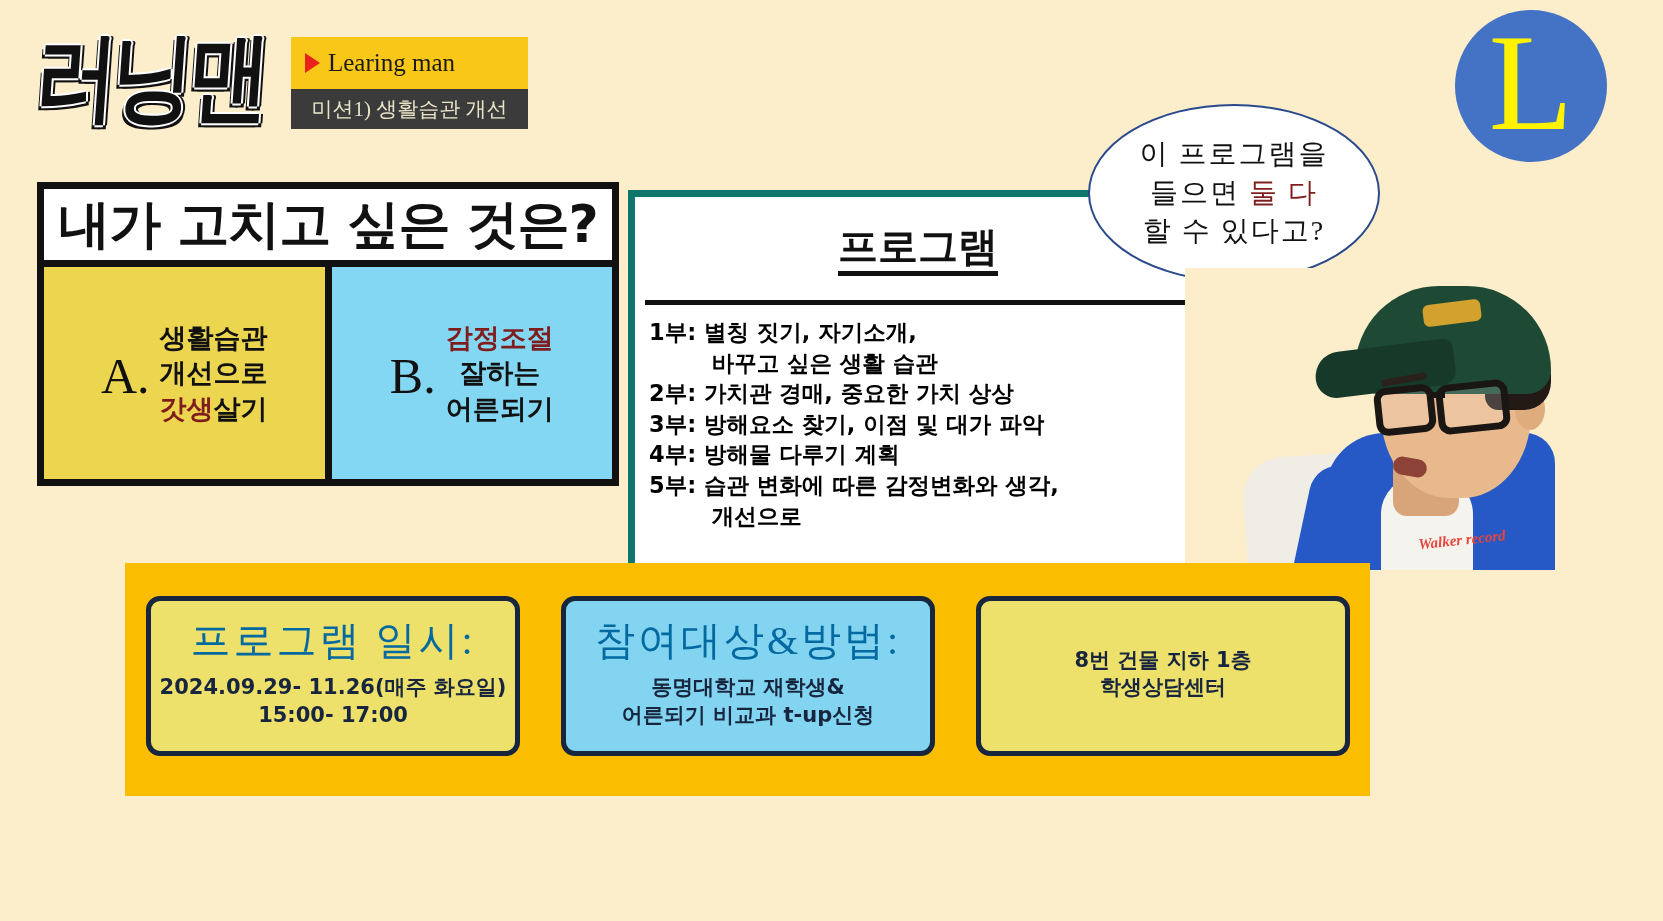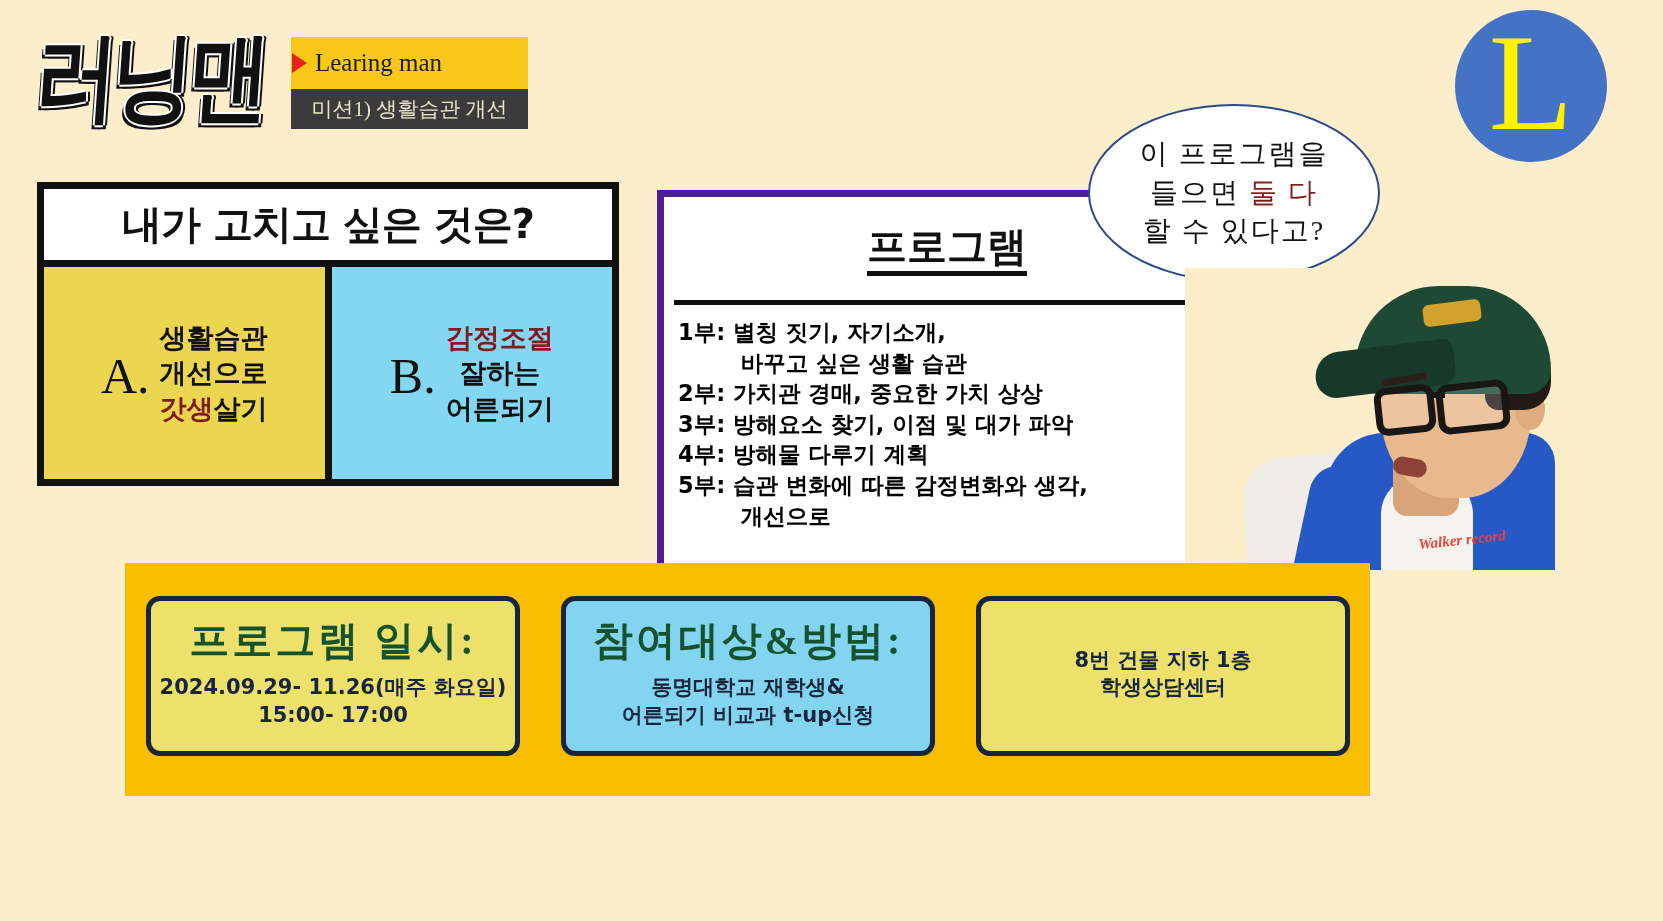--- a/index.html
+++ b/index.html
@@ -24,21 +24,21 @@
     transform-origin:left center;
     text-shadow:
       2px 0 0 #fff, -2px 0 0 #fff, 0 2px 0 #fff, 0 -2px 0 #fff,
       3px 3px 0 #111, -3px 3px 0 #111, 4px 0 0 #111;
     white-space:nowrap;
   }
 
   #tag-stack { position:absolute; left:291px; top:37px; width:237px; }
   #tag-en {
     background:#F8C717; height:52px; display:flex; align-items:center;
-    padding-left:1px; gap:8px;
+    padding-left:14px; gap:8px;
   }
   #tri {
     width:0;height:0;border-left:15px solid #E8221B;
     border-top:10px solid transparent;border-bottom:10px solid transparent;
     flex:0 0 auto;
   }
   #tag-en-label {
     font-family:"Liberation Serif", serif; font-size:25px; color:#1a1a1a;
     white-space:nowrap;
   }
@@ -60,21 +60,21 @@
 
   
   #left-panel {
     position:absolute; left:37px; top:182px; width:582px; height:304px;
     border:7px solid #111; background:#fff;
   }
   #left-title {
     height:78px; border-bottom:7px solid #111;
     display:flex; align-items:center; justify-content:center;
     font-family:"DejaVu Sans", sans-serif; font-weight:bold;
-    font-size:40px; color:#111; letter-spacing:-1px; white-space:nowrap;
+    font-size:52px; color:#111; letter-spacing:-1px; white-space:nowrap;
   }
   #options { display:flex; height:212px; }
   .opt {
     flex:1; display:flex; align-items:center; justify-content:center;
     gap:10px; padding:0 6px;
   }
   .opt-a { background:#EDD64F; border-right:7px solid #111; }
   .opt-b { background:#84D7F2; }
   .opt-letter {
     font-family:"Liberation Serif", serif; font-size:50px; color:#111;
@@ -82,22 +82,22 @@
   }
   .opt-lines {
     font-family:"DejaVu Sans", sans-serif; font-weight:bold;
     font-size:27px; line-height:1.32; color:#111; text-align:center;
     white-space:nowrap;
   }
   .hl { color:#7f1d1d; }
 
   
   #program-panel {
-    position:absolute; left:657px; top:190px; width:580px; height:446px;
-    border:7px solid #4c1d95; background:#fff;
+    position:absolute; left:628px; top:190px; width:580px; height:446px;
+    border:7px solid #0f766e; background:#fff;
   }
   #program-title {
     text-align:center; font-family:"DejaVu Sans", sans-serif; font-weight:bold;
     font-size:40px; color:#111; padding:22px 0 6px;
   }
   #program-title span { border-bottom:5px solid #111; padding-bottom:2px; }
   #program-rule { height:5px; background:#111; margin:20px 10px 0; }
   #program-list {
     padding:12px 0 0 14px;
     font-family:"DejaVu Sans", sans-serif; font-weight:bold;
@@ -157,22 +157,22 @@
   }
   #band-inner { display:flex; gap:41px; padding:33px 20px 0 21px; }
   .info-card {
     width:376px; height:160px; border:5px solid #17263E; border-radius:14px;
     display:flex; flex-direction:column; align-items:center; justify-content:center;
     padding:4px 6px 8px;
   }
   .card-y { background:#EDE06B; }
   .card-c { background:#83D4F0; }
   .card-title {
-    font-family:"Liberation Serif", serif; font-size:40px; color:#14532d;
-    letter-spacing:3px; line-height:1.08; white-space:nowrap; margin-bottom:12px;font-weight:bold;
+    font-family:"Liberation Serif", serif; font-size:40px; color:#0369a1;
+    letter-spacing:3px; line-height:1.08; white-space:nowrap; margin-bottom:12px;
   }
   .card-line {
     font-family:"DejaVu Sans", sans-serif; font-weight:bold;
     font-size:21px; color:#17263E; line-height:1.3; white-space:nowrap;
   }
 </style>
 </head>
 <body>
 
 <div id="header">

